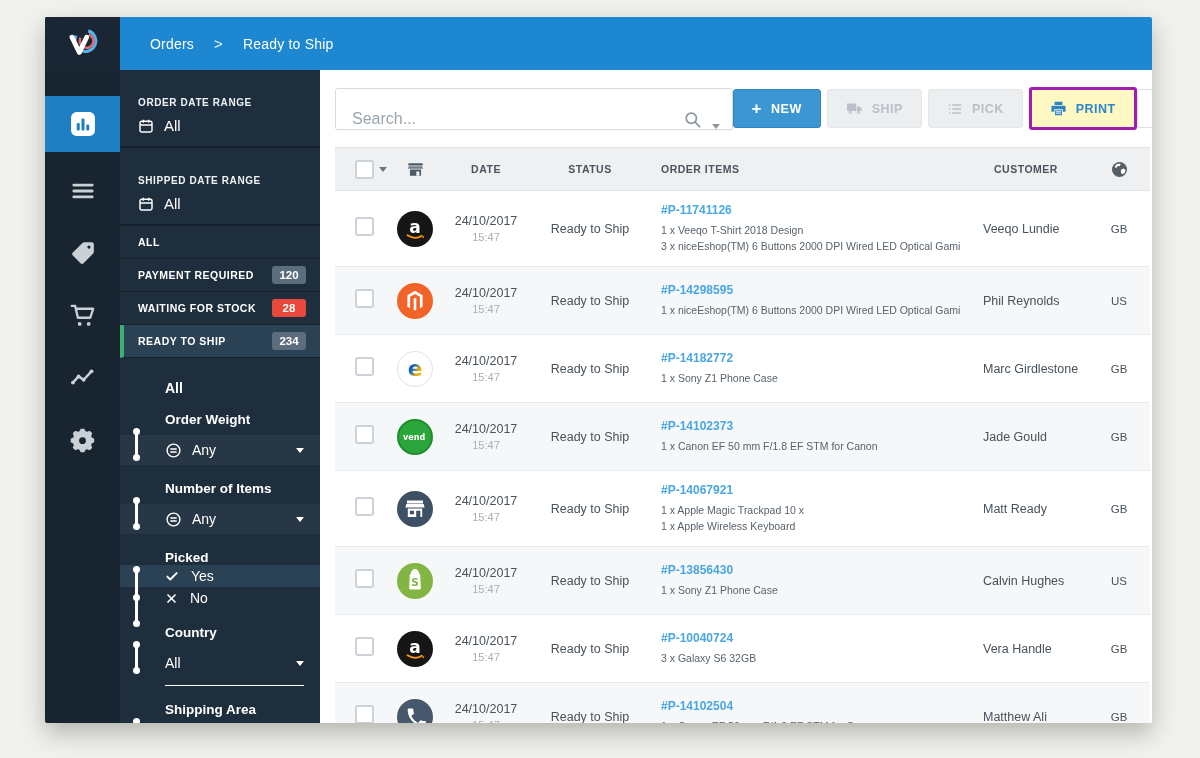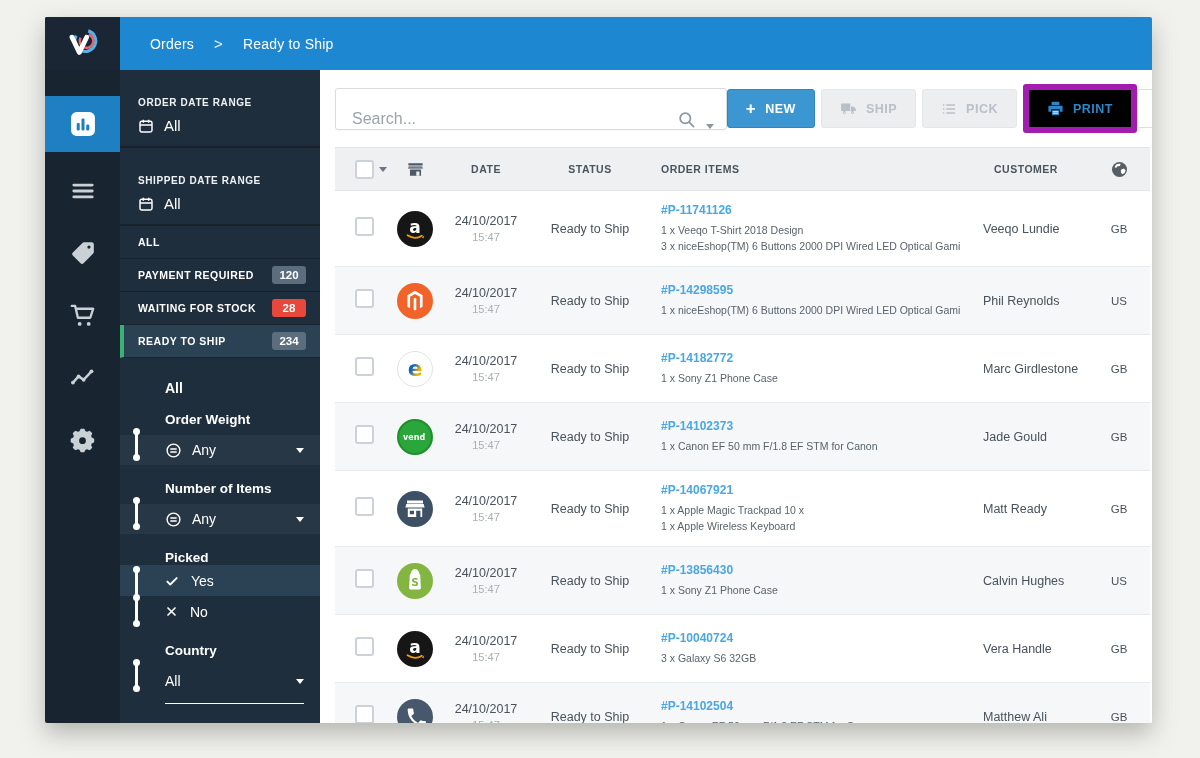--- a/index.html
+++ b/index.html
@@ -33,40 +33,40 @@
   .quick-all{margin:22px 0 6px 45px;font-size:14px;font-weight:bold;}
   .adv{position:relative;margin-top:16px;}
   .adv .alabel{margin-left:45px;font-size:13.5px;font-weight:bold;}
   .adv .vrow{margin-top:8px;background:rgba(255,255,255,.045);height:30px;display:flex;align-items:center;
     padding-left:45px;padding-right:16px;font-size:14px;gap:10px;cursor:pointer;}
   .adv .vrow .grow{flex:1;}
   .conn{position:absolute;left:15px;width:3px;background:#fff;border-radius:2px;}
   .conn:before,.conn:after{content:"";position:absolute;left:-2px;width:7px;height:7px;background:#fff;border-radius:50%;}
   .conn:before{top:-3px;} .conn:after{bottom:-3px;}
   .conn .middot{position:absolute;left:-2px;top:45%;width:7px;height:7px;background:#fff;border-radius:50%;}
-  .popt{height:31px;display:flex;align-items:center;gap:12px;padding-left:45px;font-size:14px;cursor:pointer;}
+  .popt{height:22px;display:flex;align-items:center;gap:12px;padding-left:45px;font-size:14px;cursor:pointer;}
   .popt.active{background:#2b4154;}
   .cunder{height:1px;background:#fff;margin:7px 16px 0 45px;}
   .caret{width:0;height:0;border-left:4.5px solid transparent;border-right:4.5px solid transparent;border-top:5.5px solid #fff;display:inline-block;}
   .caret.gray{border-top-color:#8d979f;}
   .caret.dark{border-top-color:#6b7680;}
   .sliver{margin:10px 0 0 45px;width:15px;height:9px;border:2px solid #fff;border-bottom:none;border-radius:8px 8px 0 0;}
   
   .main{flex:1;background:#fff;display:flex;flex-direction:column;min-width:0;}
   .toolbar{height:77px;flex:0 0 77px;display:flex;align-items:center;padding:0 0 0 15px;background:#fff;}
   .search-wrap{width:415px;height:40px;border:1px solid #d8dcdf;border-radius:3px;display:flex;align-items:flex-end;
     box-shadow:0 1px 2px rgba(0,0,0,.04);background:#fff;padding:0 12px 0 14px;}
   .search-wrap input{flex:1;border:none;outline:none;font-size:16px;color:#47525c;font-family:"Liberation Sans",sans-serif;}
   .search-wrap input::placeholder{color:#9aa4ac;}
   .btns{margin-left:auto;display:flex;gap:6px;align-items:center;padding-right:0;}
   .btn{height:37px;border-radius:3px;display:flex;align-items:center;gap:9px;padding:0 18px;
     font-size:12.5px;font-weight:bold;letter-spacing:.5px;cursor:pointer;white-space:nowrap;}
   .btn.primary{background:#3c96d2;border:1px solid #2f86c2;color:#fff;}
   .btn.disabled{background:#eceef0;border:1px solid #e4e7e9;color:#b9c0c7;cursor:default;}
-  .btn.outline{background:#000000;border:6px solid #a21caf;color:#2e86c8;}
+  .btn.outline{background:#fef9c3;border:3px solid #a21caf;color:#2e86c8;}
   .btn .plus{font-size:17px;font-weight:bold;line-height:1;}
   .btn-sliver{width:16px;height:37px;background:#fff;border:1px solid #dbdfe2;border-right:none;border-radius:3px 0 0 3px;}
   
   .tgrid{display:grid;grid-template-columns:56px 48px 94px 114px 322px 130px 40px 1fr;align-items:center;}
   .thead{height:42px;margin-left:15px;margin-right:2px;background:#eef0f2;border-top:1px solid #e0e4e7;border-bottom:1px solid #e0e4e7;}
   .thead .hlabel{font-size:10.5px;font-weight:bold;letter-spacing:.5px;color:#49545e;}
   .h-date,.h-status{text-align:center;}
   .h-items{padding-left:14px;}
   .h-cust{padding-left:25px;}
   .h-globe{display:flex;justify-content:center;}

